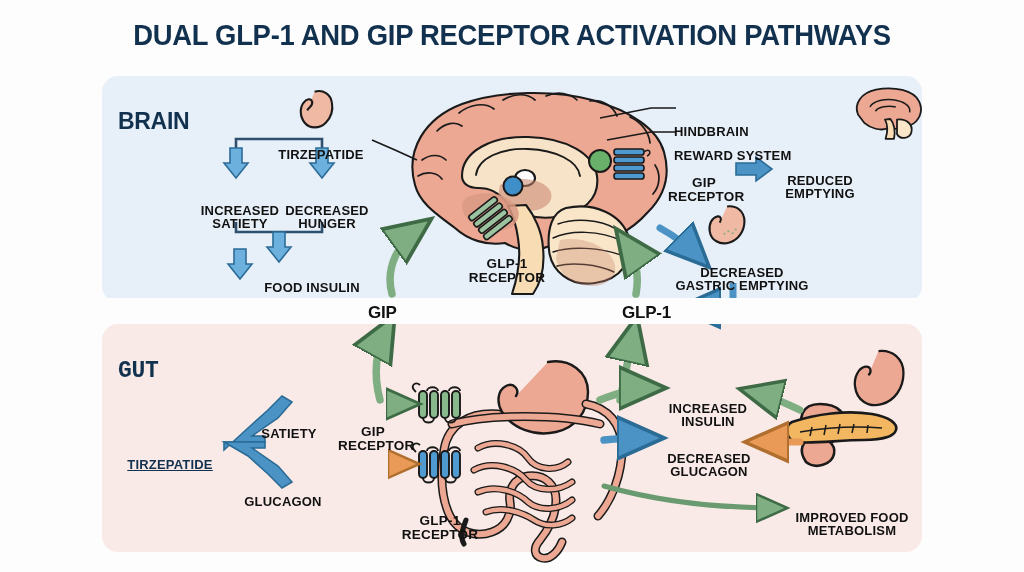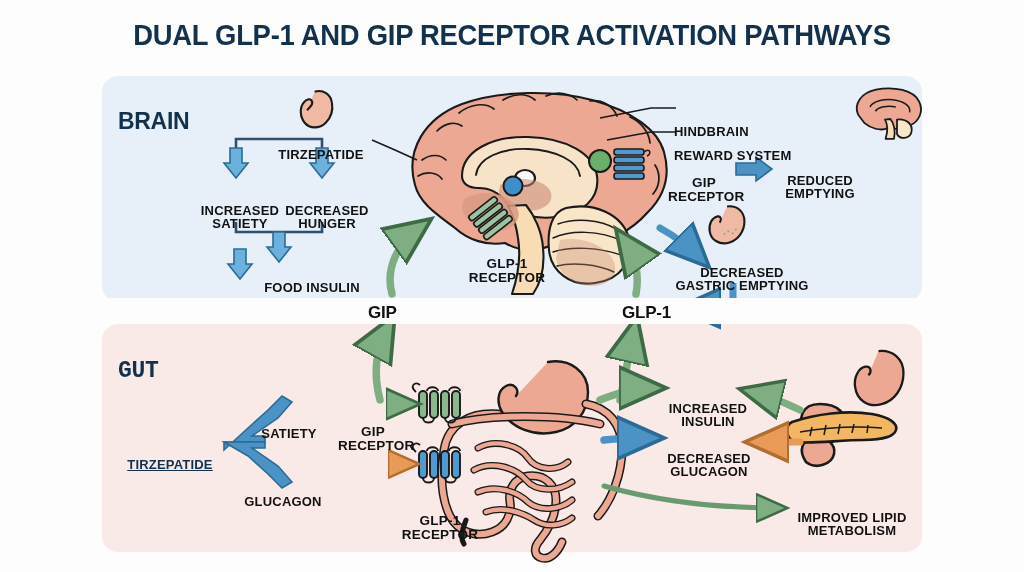--- a/index.html
+++ b/index.html
@@ -333,16 +333,16 @@
 
   <div class="txt lbl-sm" style="left:396px;top:490px;width:88px;">GLP-1
 RECEPTOR</div>
 
   <div class="txt lbl" style="left:654px;top:378px;width:108px;">INCREASED
 INSULIN</div>
 
   <div class="txt lbl" style="left:652px;top:428px;width:114px;">DECREASED
 GLUCAGON</div>
 
-  <div class="txt lbl" style="left:786px;top:487px;width:132px;">IMPROVED LIPID
+  <div class="txt lbl" style="left:786px;top:487px;width:132px;">IMPROVED FOOD
 METABOLISM</div>
 
 </div>
 
 </body></html>

